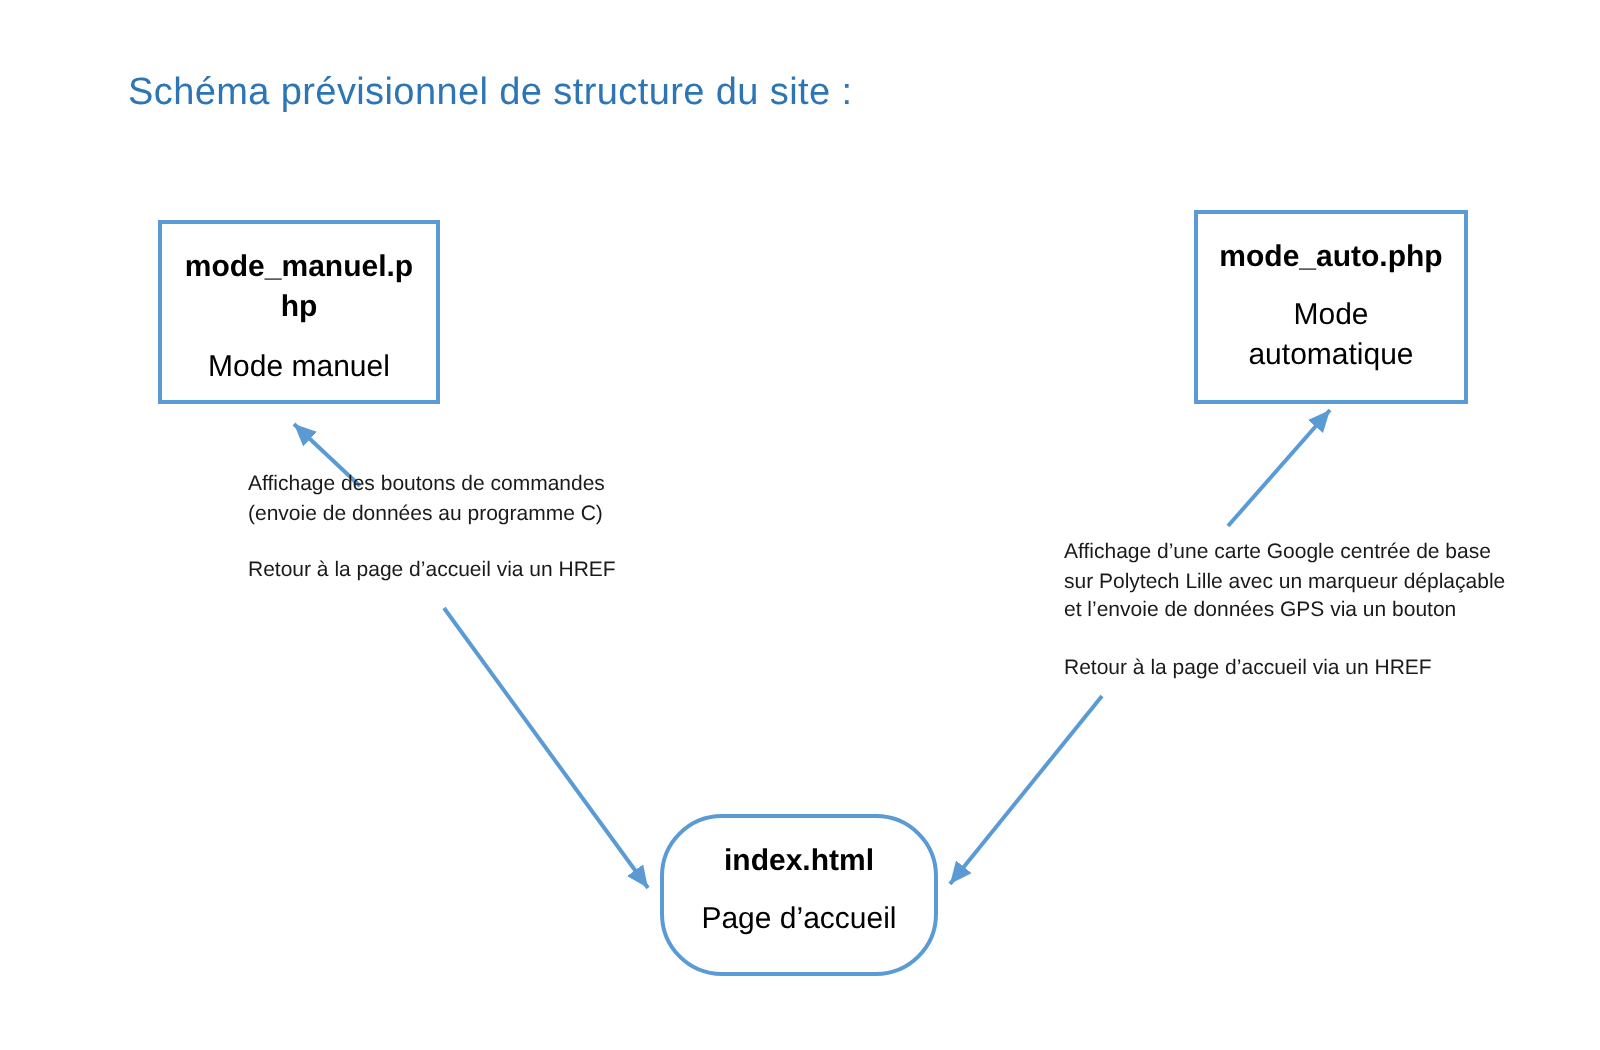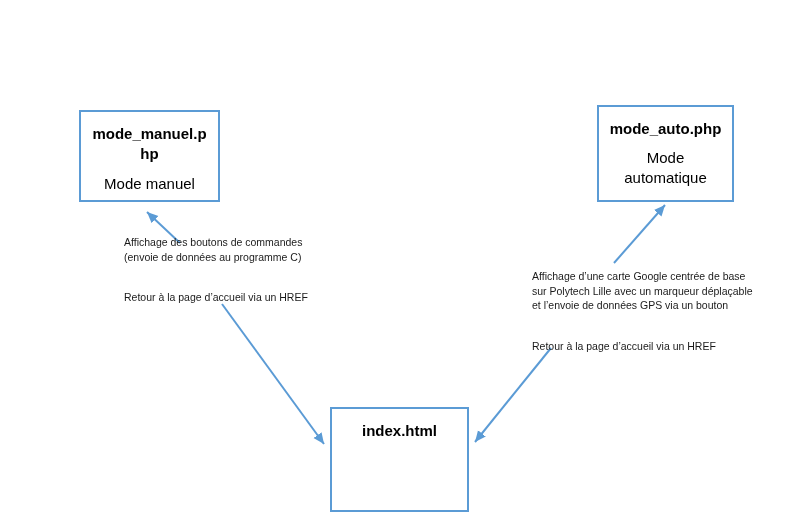--- a/index.html
+++ b/index.html
@@ -53,40 +53,41 @@
   .node-label {
     font-size: 15px;
     line-height: 1.3;
     margin-top: 9px;
     color: #000000;
   }
   .node-manuel { left: 79px;  top: 110px; width: 141px; height: 92px; }
   .node-manuel .node-file { width: 115px; word-break: break-all; }
   .node-auto   { left: 597px; top: 105px; width: 137px; height: 97px; }
   .node-auto .node-label { width: 110px; }
-  .node-index  { left: 330px; top: 407px; width: 139px; height: 105px; }
+  .node-index  { left: 330px; top: 407px; width: 139px; height: 81px; border-radius: 31px; }
   .annotation {
     position: absolute;
     font-size: 10.5px;
     line-height: 1.4;
     color: var(--text-color);
   }
   .annotation p {
     margin: 0;
     white-space: pre-line;
   }
-  .annotation p + p { margin-top: 26px; }
+  .annotation p + p { margin-top: 14px; }
   .annotation-left  { left: 124px; top: 235px; width: 225px; }
   .annotation-right { left: 532px; top: 269px; width: 258px; }
 </style>
 </head>
 <body>
 
 <div class="canvas">
 
+  <div class="page-title">Schéma prévisionnel de structure du site :</div>
 
   <svg class="arrows" width="800" height="525" viewBox="0 0 800 525" xmlns="http://www.w3.org/2000/svg">
     <defs>
       <marker id="arrowhead" markerWidth="13" markerHeight="12" refX="11" refY="5" orient="auto" markerUnits="userSpaceOnUse">
         <path d="M0,0 L11,5 L0,10 Z" fill="#5B9BD5"></path>
       </marker>
     </defs>
   <line x1="180" y1="243" x2="147" y2="212" stroke="#5B9BD5" stroke-width="2" marker-end="url(#arrowhead)"></line>
       <line x1="222" y1="304" x2="324" y2="444" stroke="#5B9BD5" stroke-width="2" marker-end="url(#arrowhead)"></line>
       <line x1="614" y1="263" x2="665" y2="205" stroke="#5B9BD5" stroke-width="2" marker-end="url(#arrowhead)"></line>
@@ -98,20 +99,21 @@
     <div class="node-label">Mode manuel</div>
   </div>
 
   <div class="node node-auto">
     <div class="node-file">mode_auto.php</div>
     <div class="node-label">Mode automatique</div>
   </div>
 
   <div class="node node-index">
     <div class="node-file">index.html</div>
+    <div class="node-label">Page d’accueil</div>
   </div>
 
   <div class="annotation annotation-left">
     <p>Affichage des boutons de commandes
 (envoie de données au programme C)</p>
     <p>Retour à la page d’accueil via un HREF</p>
   </div>
 
   <div class="annotation annotation-right">
     <p>Affichage d’une carte Google centrée de base

